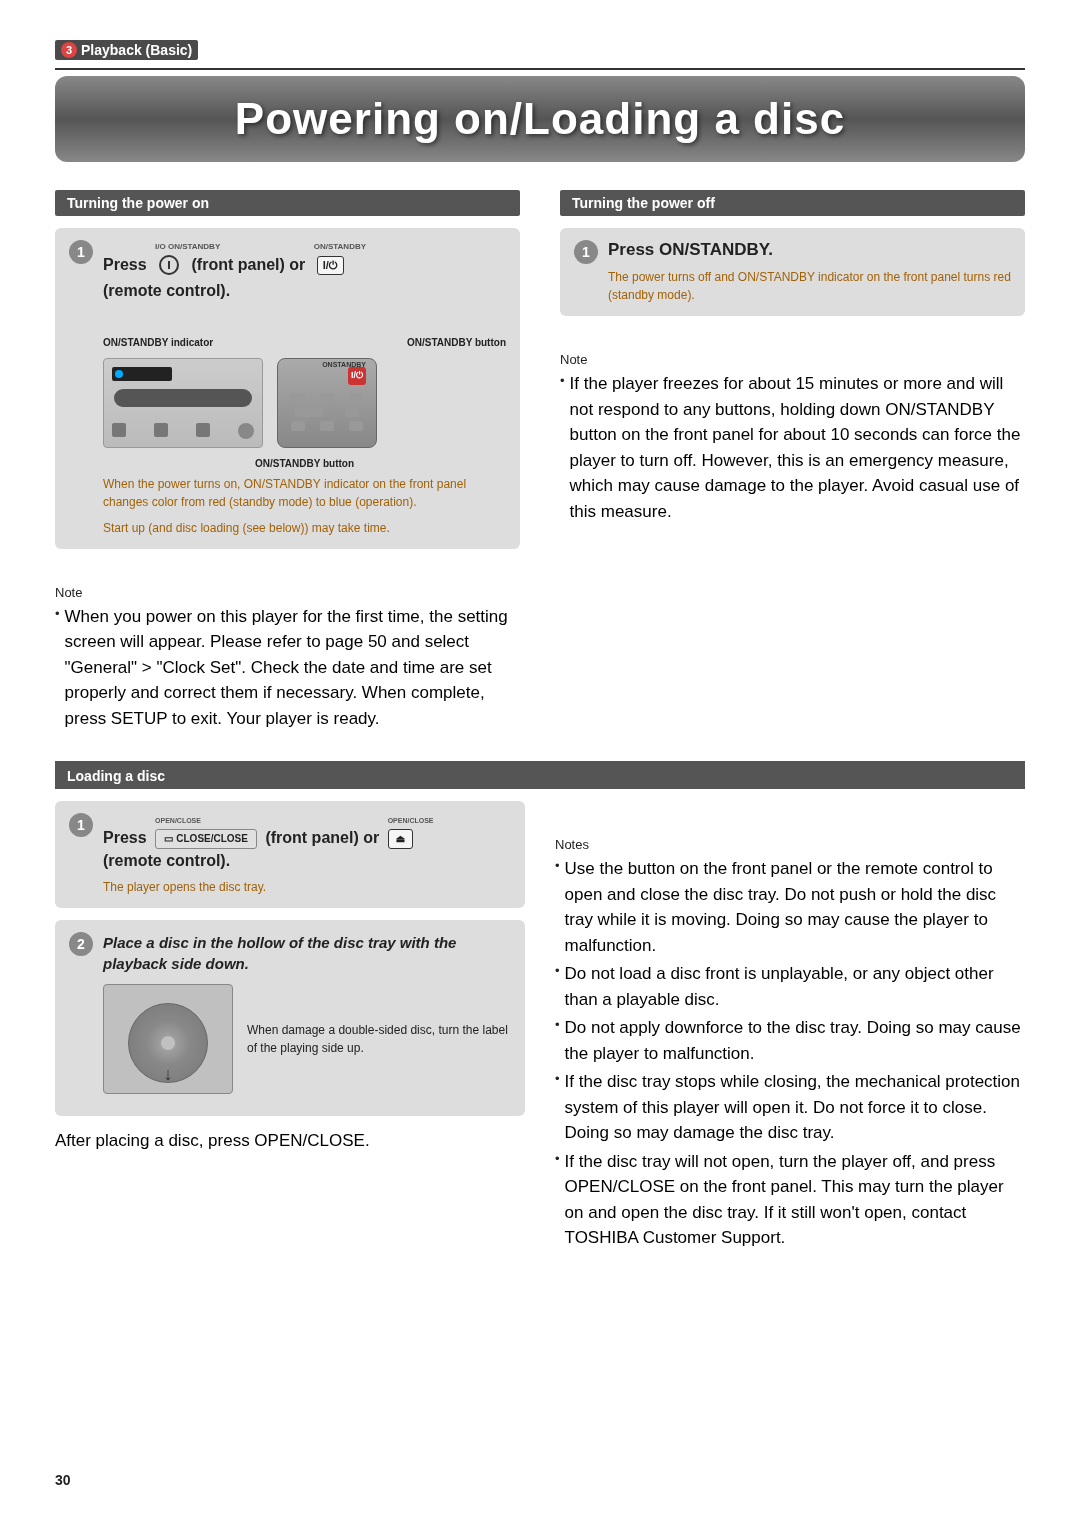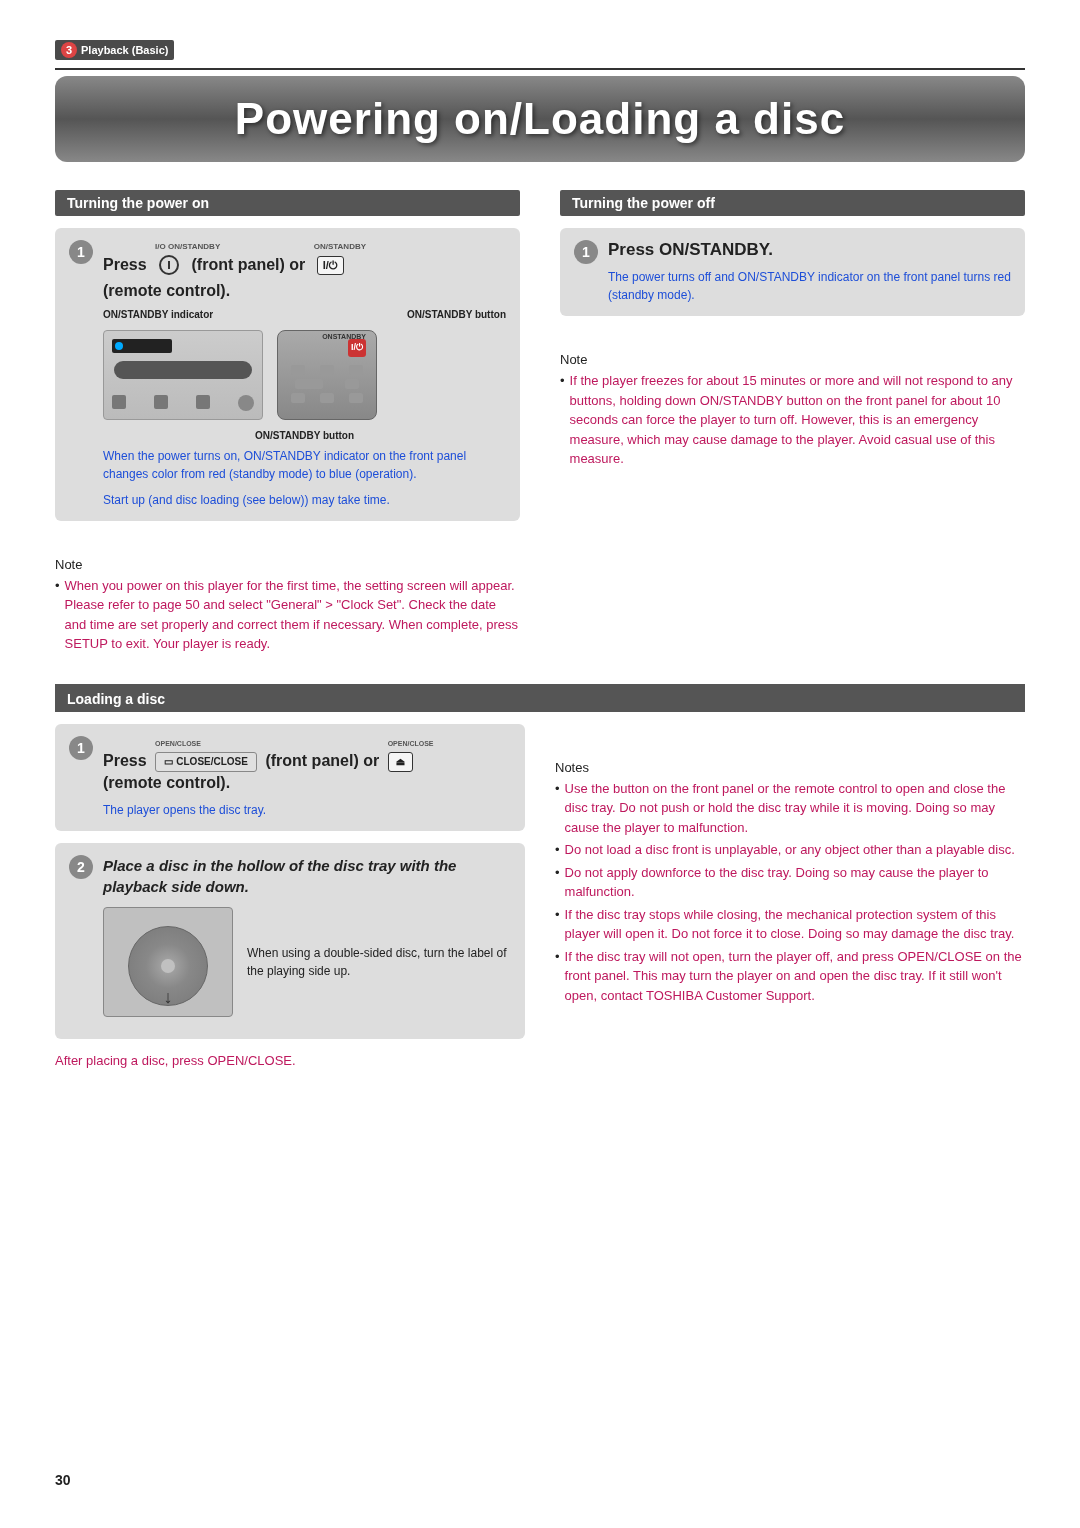--- a/index.html
+++ b/index.html
@@ -43,21 +43,21 @@
       border-radius: 50%;
       width: 16px;
       height: 16px;
       display: inline-flex;
       align-items: center;
       justify-content: center;
       font-size: 11px;
       font-weight: bold;
     }
     .chapter-title {
-      font-size: 11px;
+      font-size: 14px;
       color: #fff;
     }
 
     
     .main-title-banner {
       background: linear-gradient(180deg, #888 0%, #555 50%, #888 100%);
       border-radius: 12px;
       text-align: center;
       padding: 18px 30px;
       margin-bottom: 28px;
@@ -290,44 +290,45 @@
     
     .indicator-labels {
       display: flex;
       justify-content: space-between;
       margin-bottom: 4px;
     }
     .indicator-label-item {
       font-size: 10px;
       font-weight: bold;
       text-align: center;
+      margin-top: 28px;
     }
 
     .step-body-text {
       font-size: 12px;
       line-height: 1.5;
       margin-top: 6px;
-      color: #1d4ed8;
+      color: #a16207;
     }
 
     
     .note-section {
       margin-top: 10px;
       margin-bottom: 10px;
     }
     .note-title {
       font-size: 13px;
       font-weight: normal;
       margin-bottom: 4px;
       margin-top: 36px;
     }
     .note-text {
-      font-size: 13px;
+      font-size: 17px;
       line-height: 1.5;
-      color: #be185d;
+      color: #000000;
     }
     .bullet-item {
       display: flex;
       gap: 5px;
       margin-bottom: 3px;
     }
     .bullet-dot {
       flex-shrink: 0;
       margin-top: 2px;
     }
@@ -625,21 +626,21 @@
           <div class="step-content">
             <div class="step-main-text" style="font-size:15px;font-style:italic;">Place a disc in the hollow of the disc tray with the playback side down.</div>
 
             <div class="disc-diagram">
               <div class="disc-tray-img">
                 <div class="disc-shape">
                   <div class="disc-hole"></div>
                 </div>
                 <div class="disc-arrow">↓</div>
               </div>
-              <div class="disc-caption">When using a double-sided disc, turn the label of the playing side up.</div>
+              <div class="disc-caption">When damage a double-sided disc, turn the label of the playing side up.</div>
             </div>
           </div>
         </div>
 
         <div class="note-text" style="margin-top:6px;">After placing a disc, press OPEN/CLOSE.</div>
       </div>
 
       <div class="loading-right">
         <div class="note-section">
           <div class="note-title">Notes</div>

